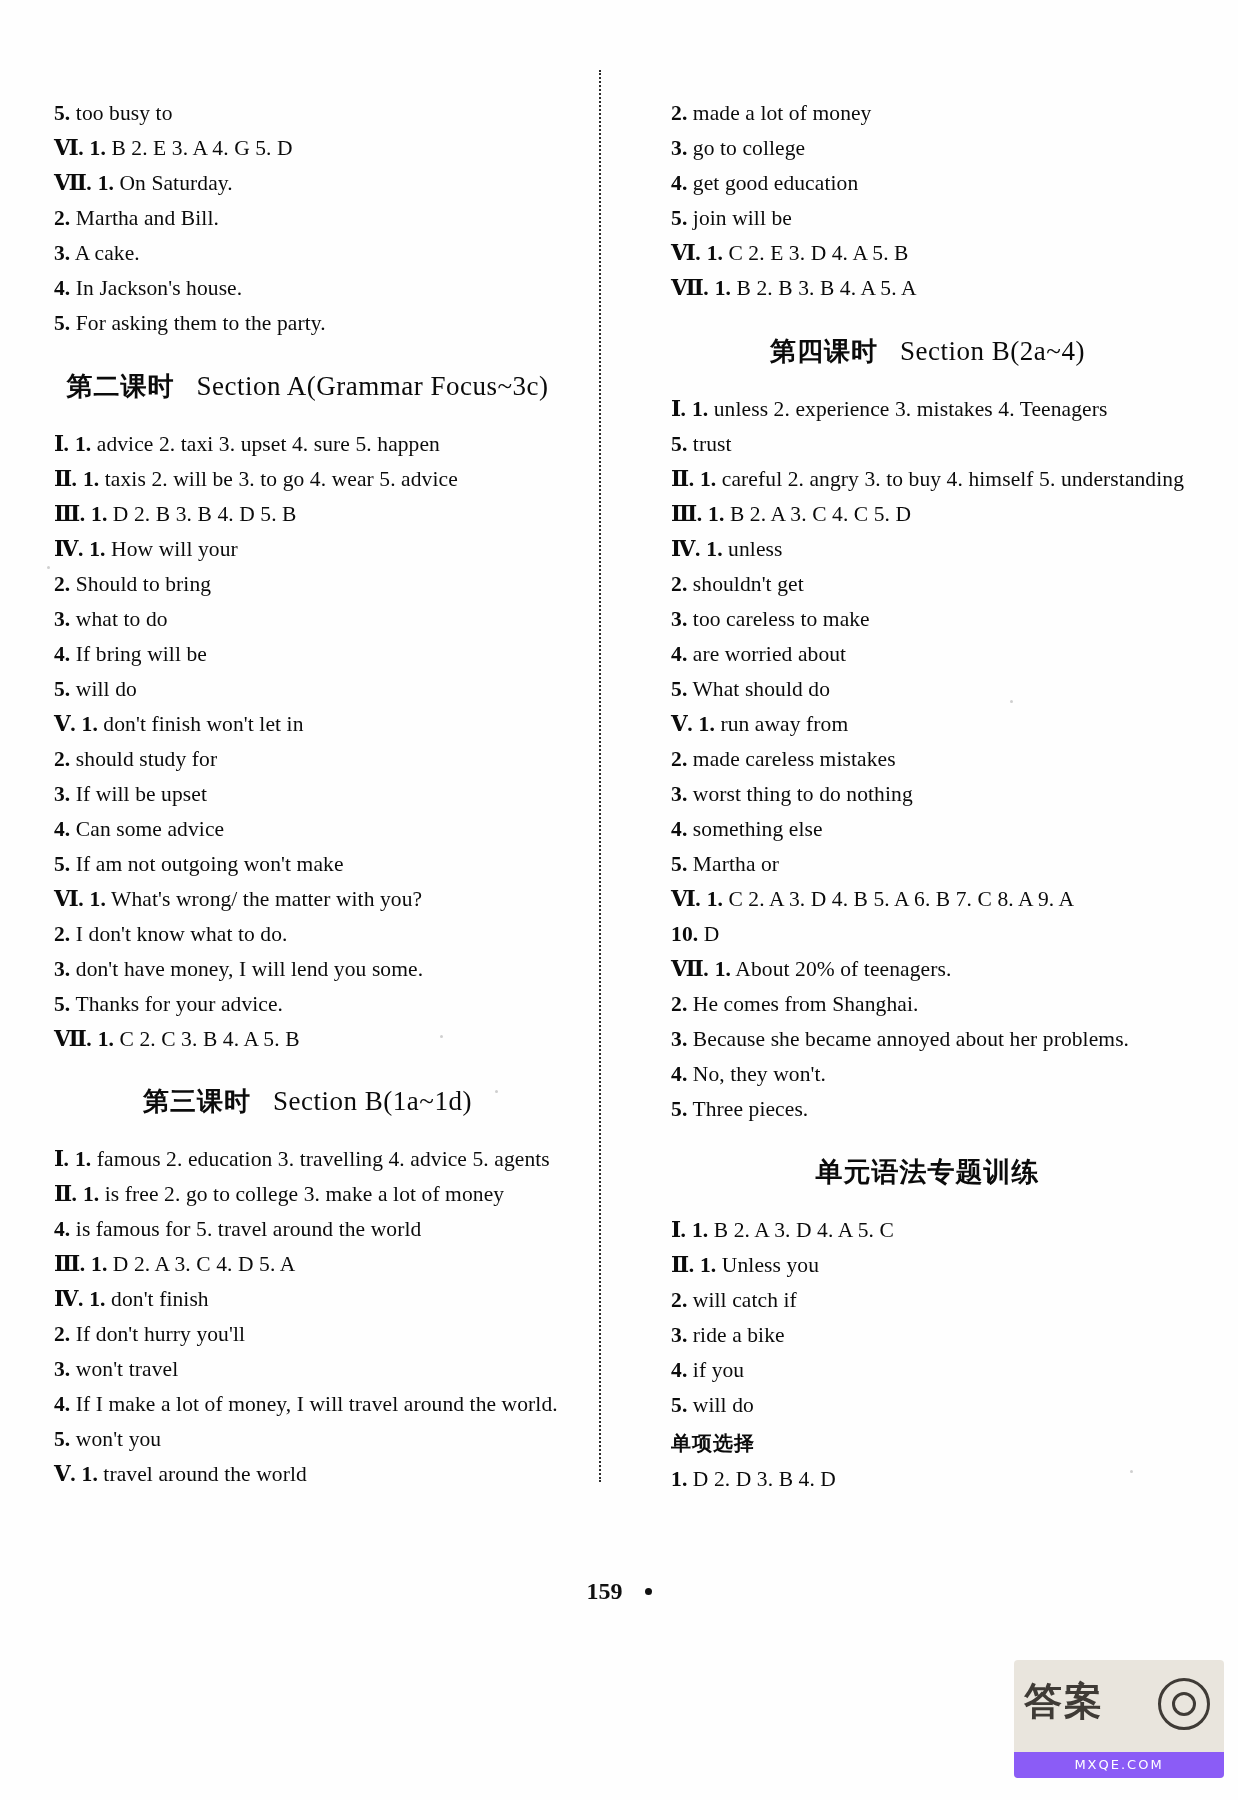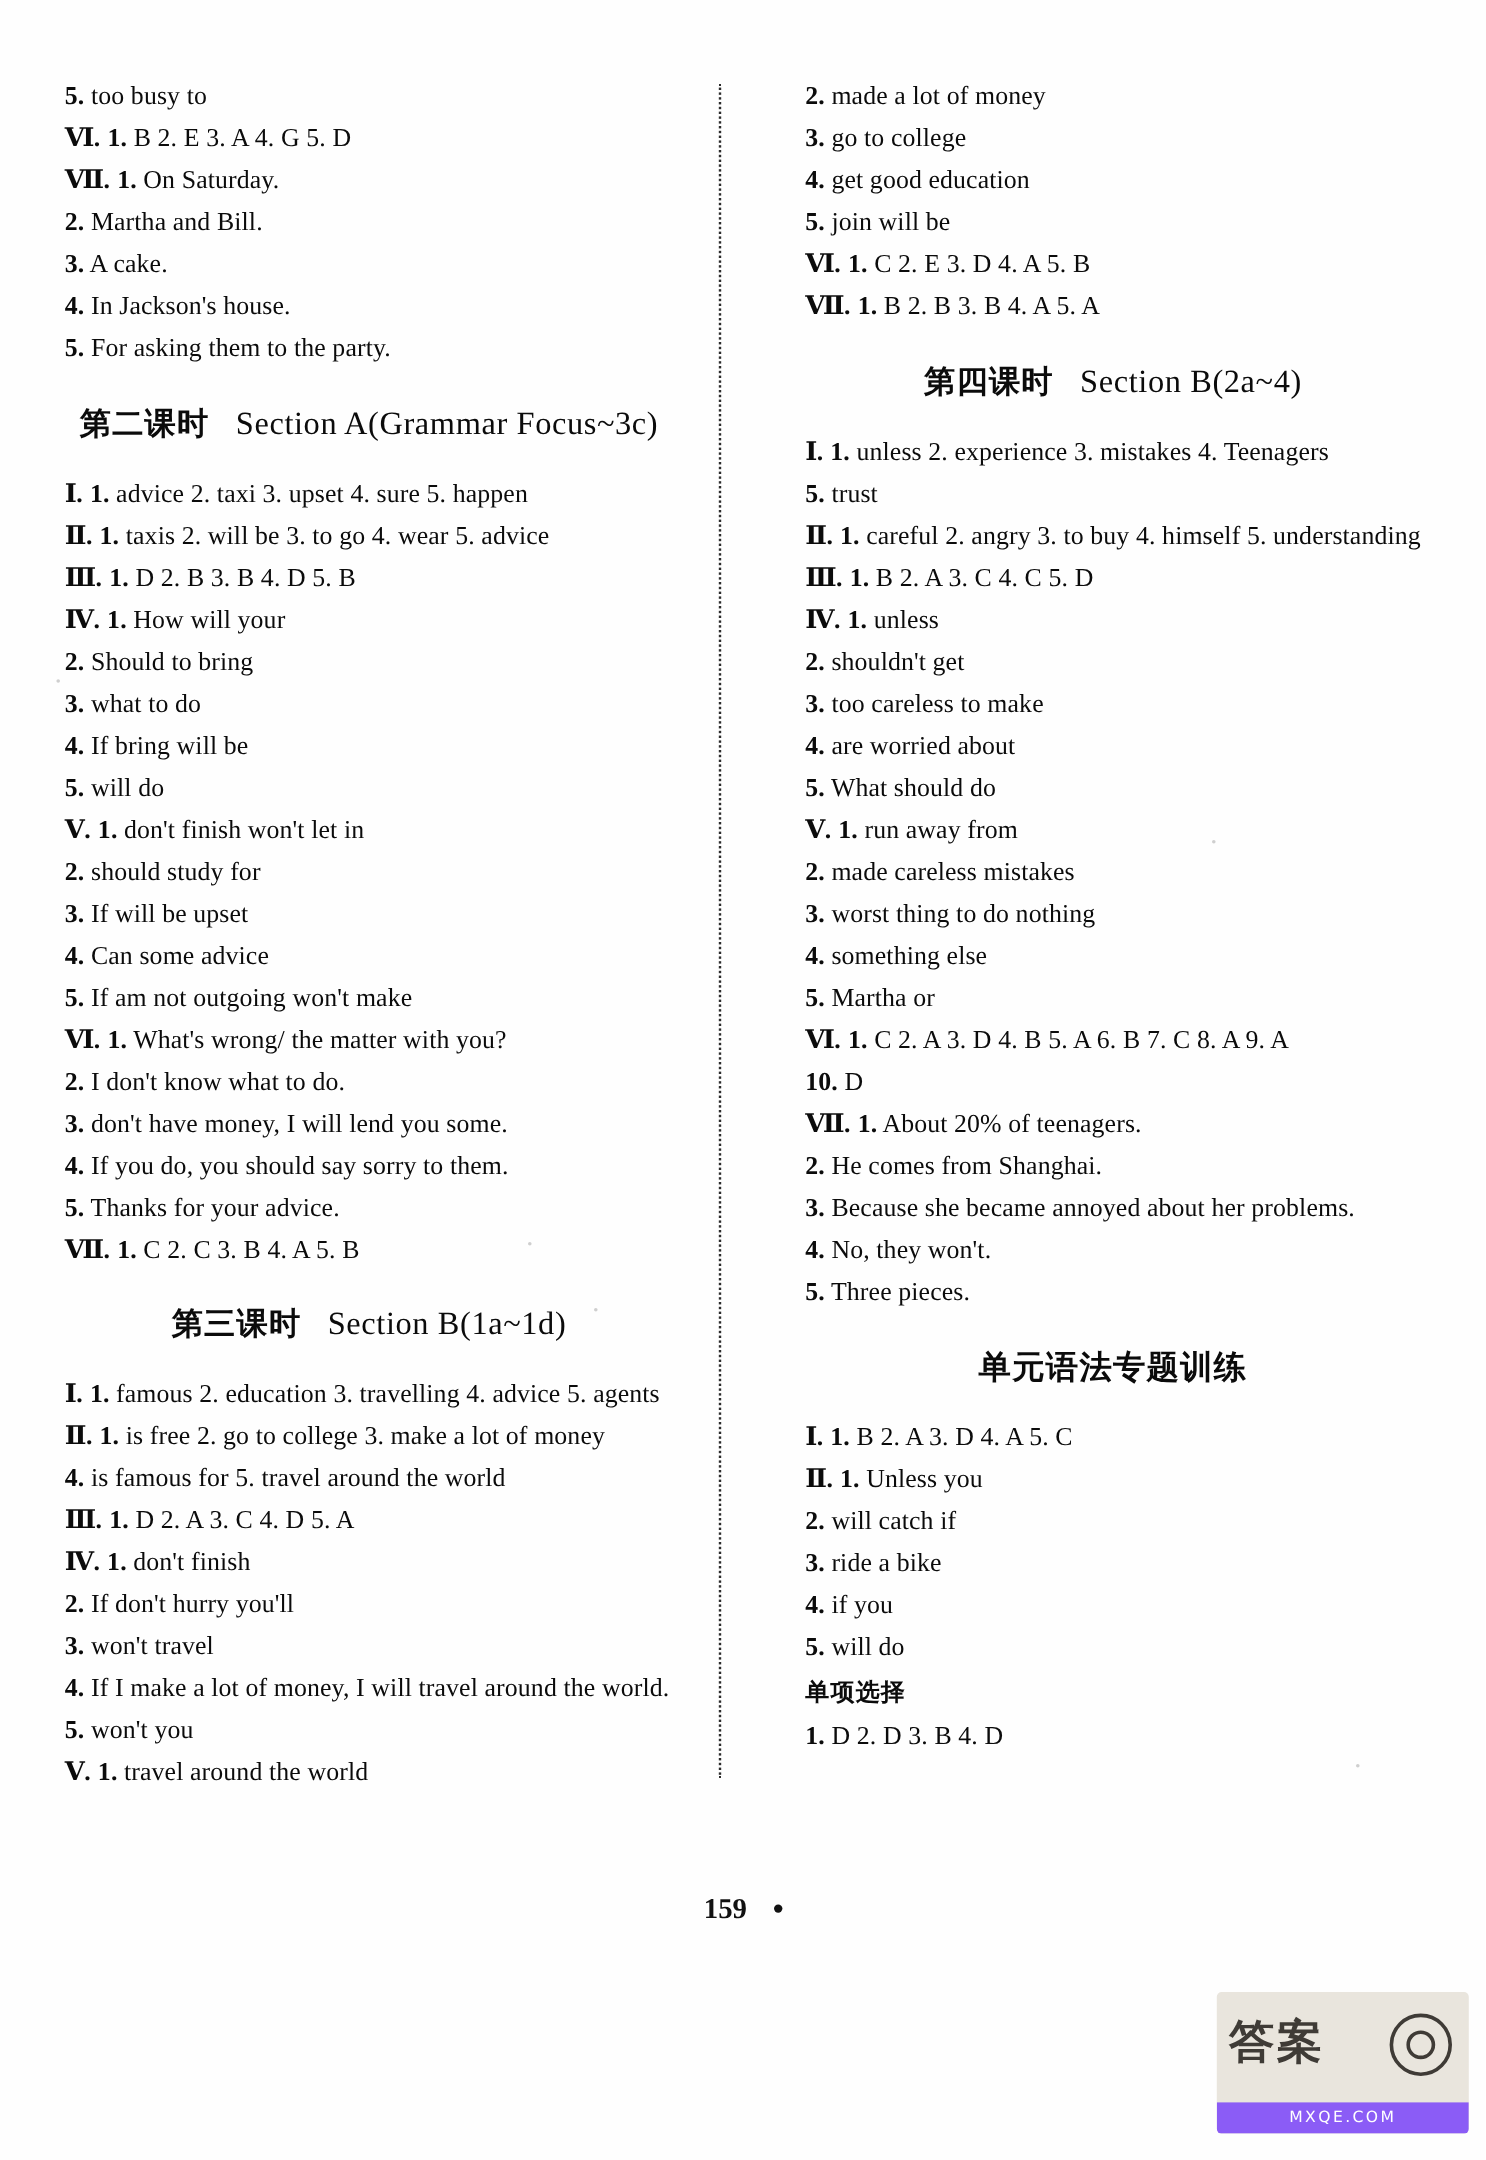--- a/index.html
+++ b/index.html
@@ -30,20 +30,21 @@
     left: 54px;
     width: 1130px;
     height: 1390px;
     display: flex;
     flex-direction: row;
   }
 
   .col {
     width: 520px;
     position: relative;
+    margin-top: 33px;
   }
   .col-left  { padding-right: 16px; }
   .col-right { padding-left: 48px; }
 
   
   .gutter {
     width: 46px;
     position: relative;
     flex: 0 0 46px;
   }
@@ -214,21 +215,20 @@
         <div class="line"><span class="num">4.</span> <span class="ans">If   bring   will   be</span></div>
         <div class="line"><span class="num">5.</span> <span class="ans">will   do</span></div>
         <div class="line"><span class="rn">Ⅴ.</span> <span class="num">1.</span> <span class="ans">don't   finish   won't   let   in</span></div>
         <div class="line"><span class="num">2.</span> <span class="ans">should   study   for</span></div>
         <div class="line"><span class="num">3.</span> <span class="ans">If   will   be   upset</span></div>
         <div class="line"><span class="num">4.</span> <span class="ans">Can   some   advice</span></div>
         <div class="line"><span class="num">5.</span> <span class="ans">If   am   not   outgoing   won't   make</span></div>
         <div class="line"><span class="rn">Ⅵ.</span> <span class="num">1.</span> <span class="ans">What's wrong/ the matter with you?</span></div>
         <div class="line"><span class="num">2.</span> <span class="ans">I don't know what to do.</span></div>
         <div class="line"><span class="num">3.</span> <span class="ans">don't have money, I will lend you some.</span></div>
-        <div class="line"><span class="num">4.</span> <span class="ans">If you do, you should say sorry to them.</span></div>
         <div class="line"><span class="num">5.</span> <span class="ans">Thanks for your advice.</span></div>
         <div class="line"><span class="rn">Ⅶ.</span> <span class="num">1.</span> <span class="ans">C   2. C   3. B   4. A   5. B</span></div>
         <div class="section-head"><span class="cn">第三课时</span><span class="en">Section B(1a~1d)</span></div>
         <div class="line"><span class="rn">Ⅰ.</span> <span class="num">1.</span> <span class="ans">famous   2. education   3. travelling   4. advice   5. agents</span></div>
         <div class="line"><span class="rn">Ⅱ.</span> <span class="num">1.</span> <span class="ans">is free   2. go to college   3. make a lot of money</span></div>
         <div class="line"><span class="num">4.</span> <span class="ans">is famous for   5. travel around the world</span></div>
         <div class="line"><span class="rn">Ⅲ.</span> <span class="num">1.</span> <span class="ans">D   2. A   3. C   4. D   5. A</span></div>
         <div class="line"><span class="rn">Ⅳ.</span> <span class="num">1.</span> <span class="ans">don't   finish</span></div>
         <div class="line"><span class="num">2.</span> <span class="ans">If   don't   hurry   you'll</span></div>
         <div class="line"><span class="num">3.</span> <span class="ans">won't   travel</span></div>

